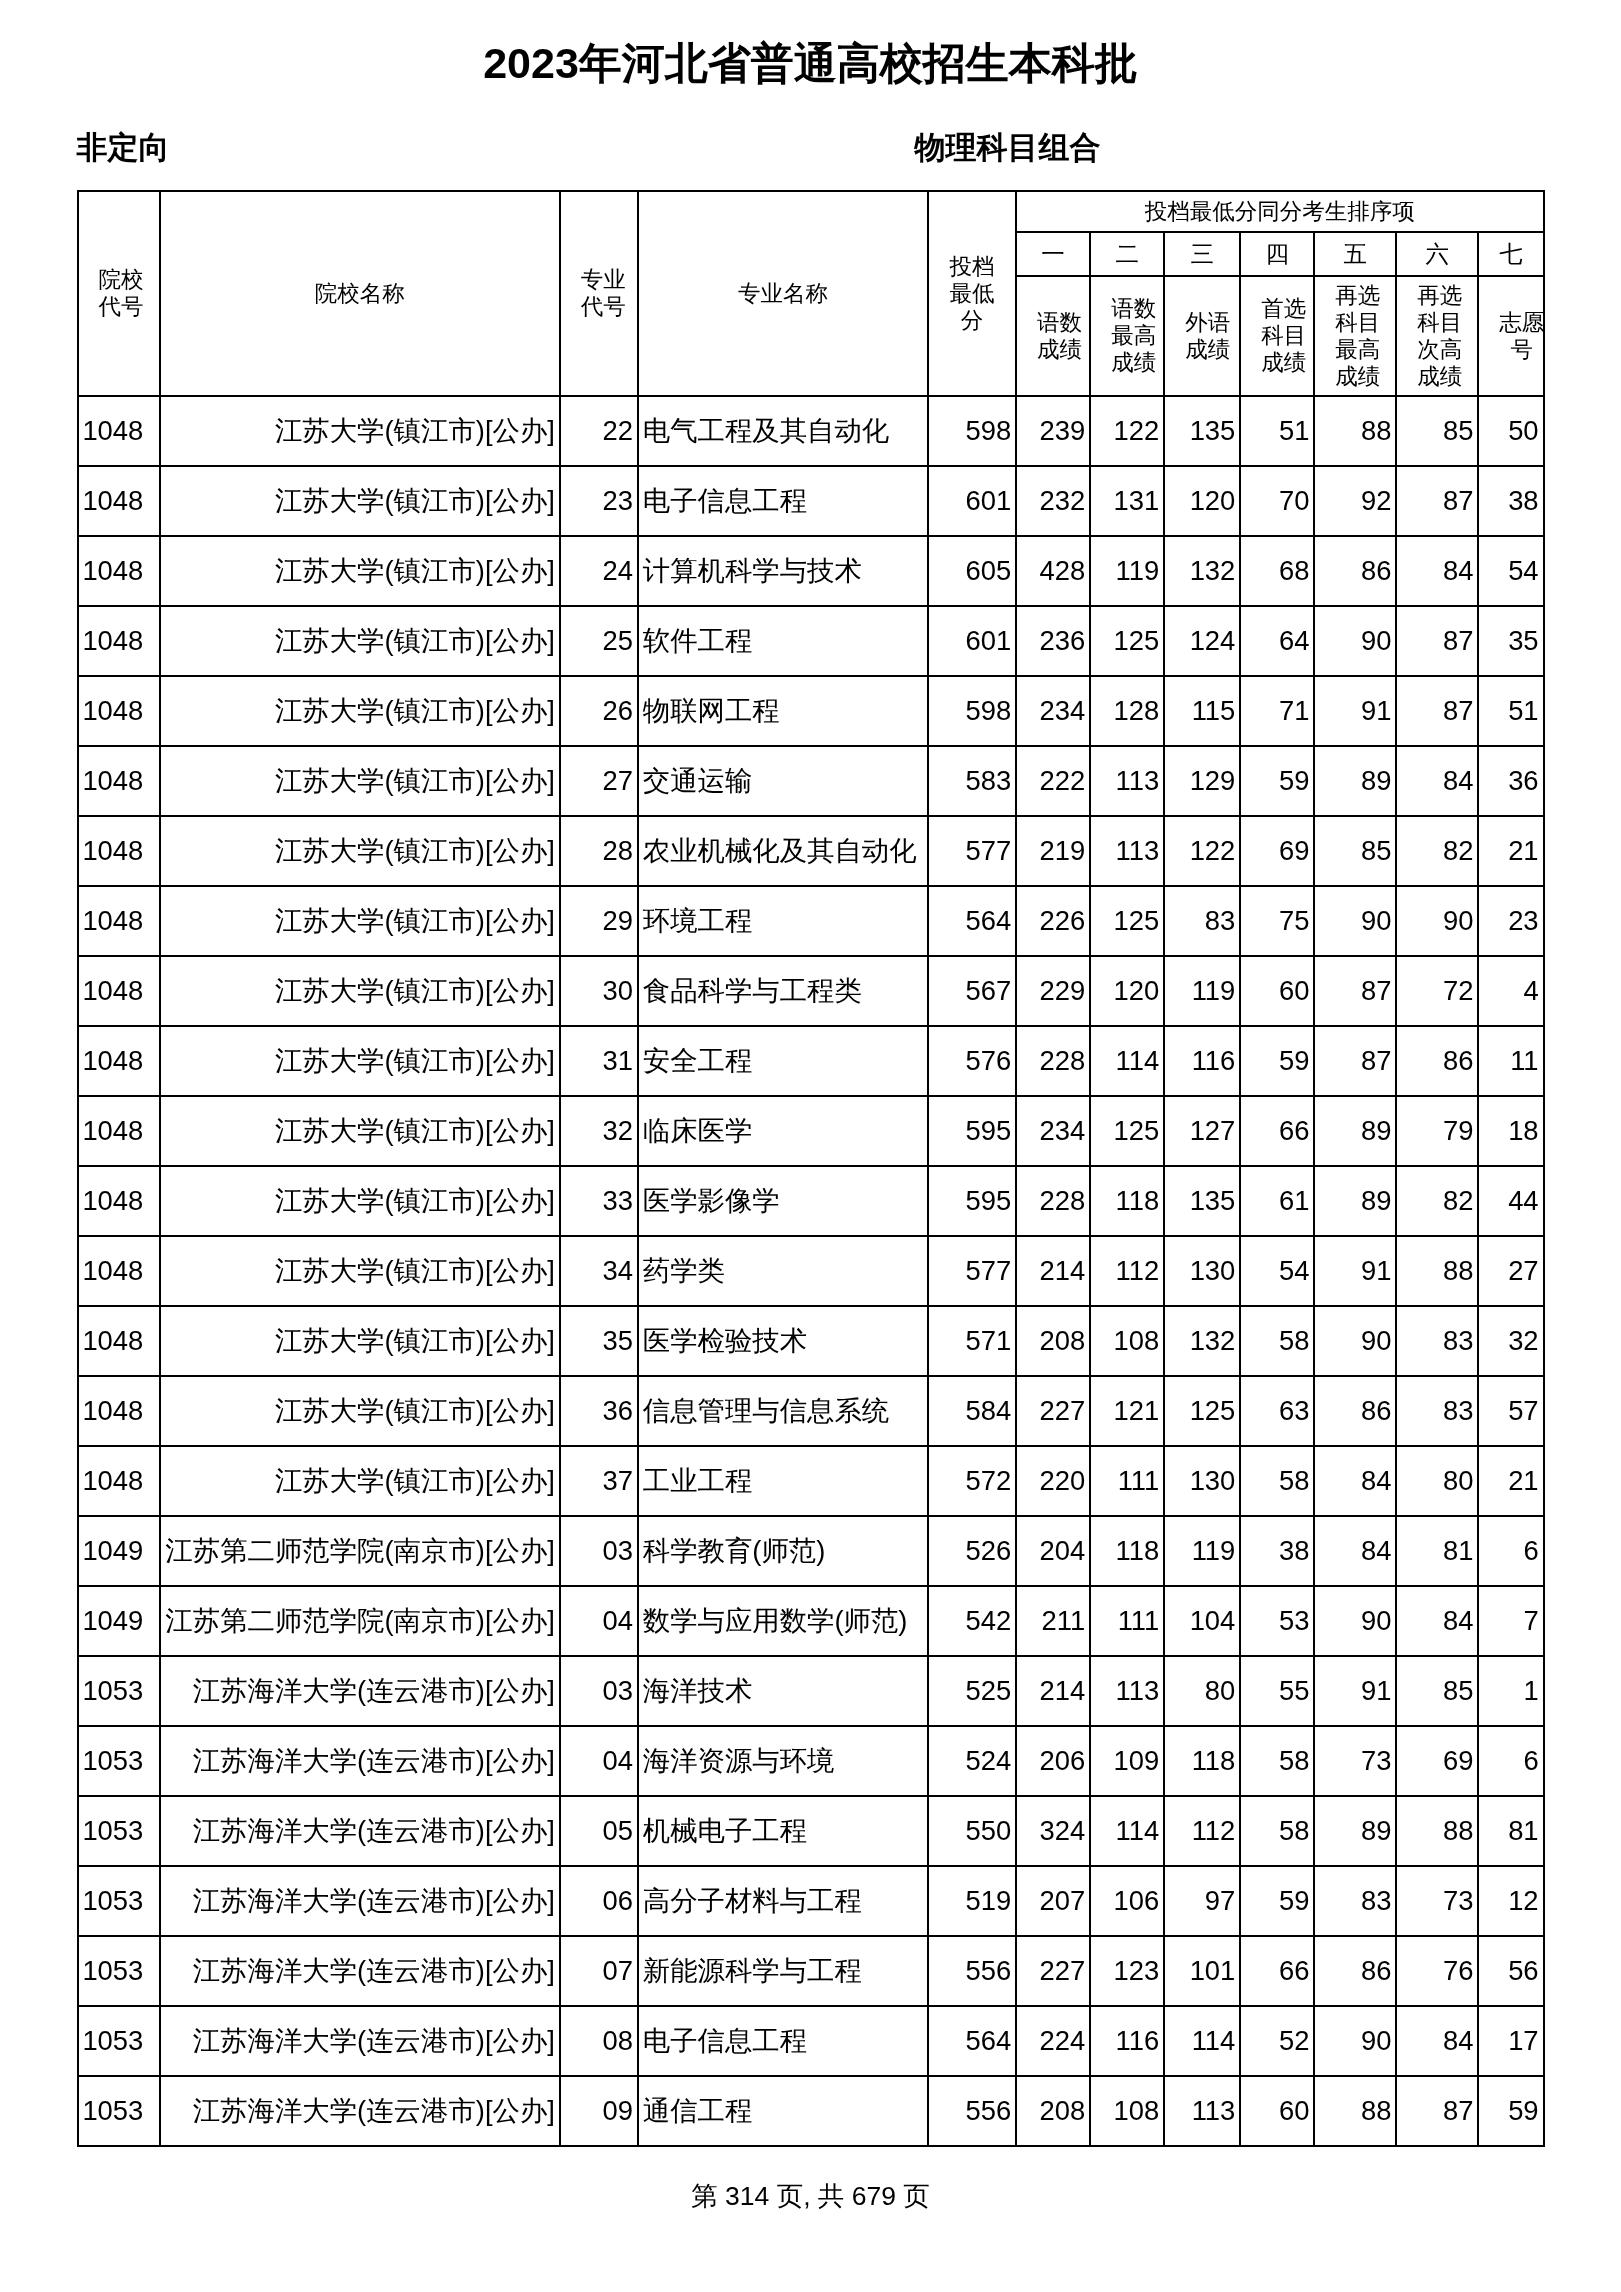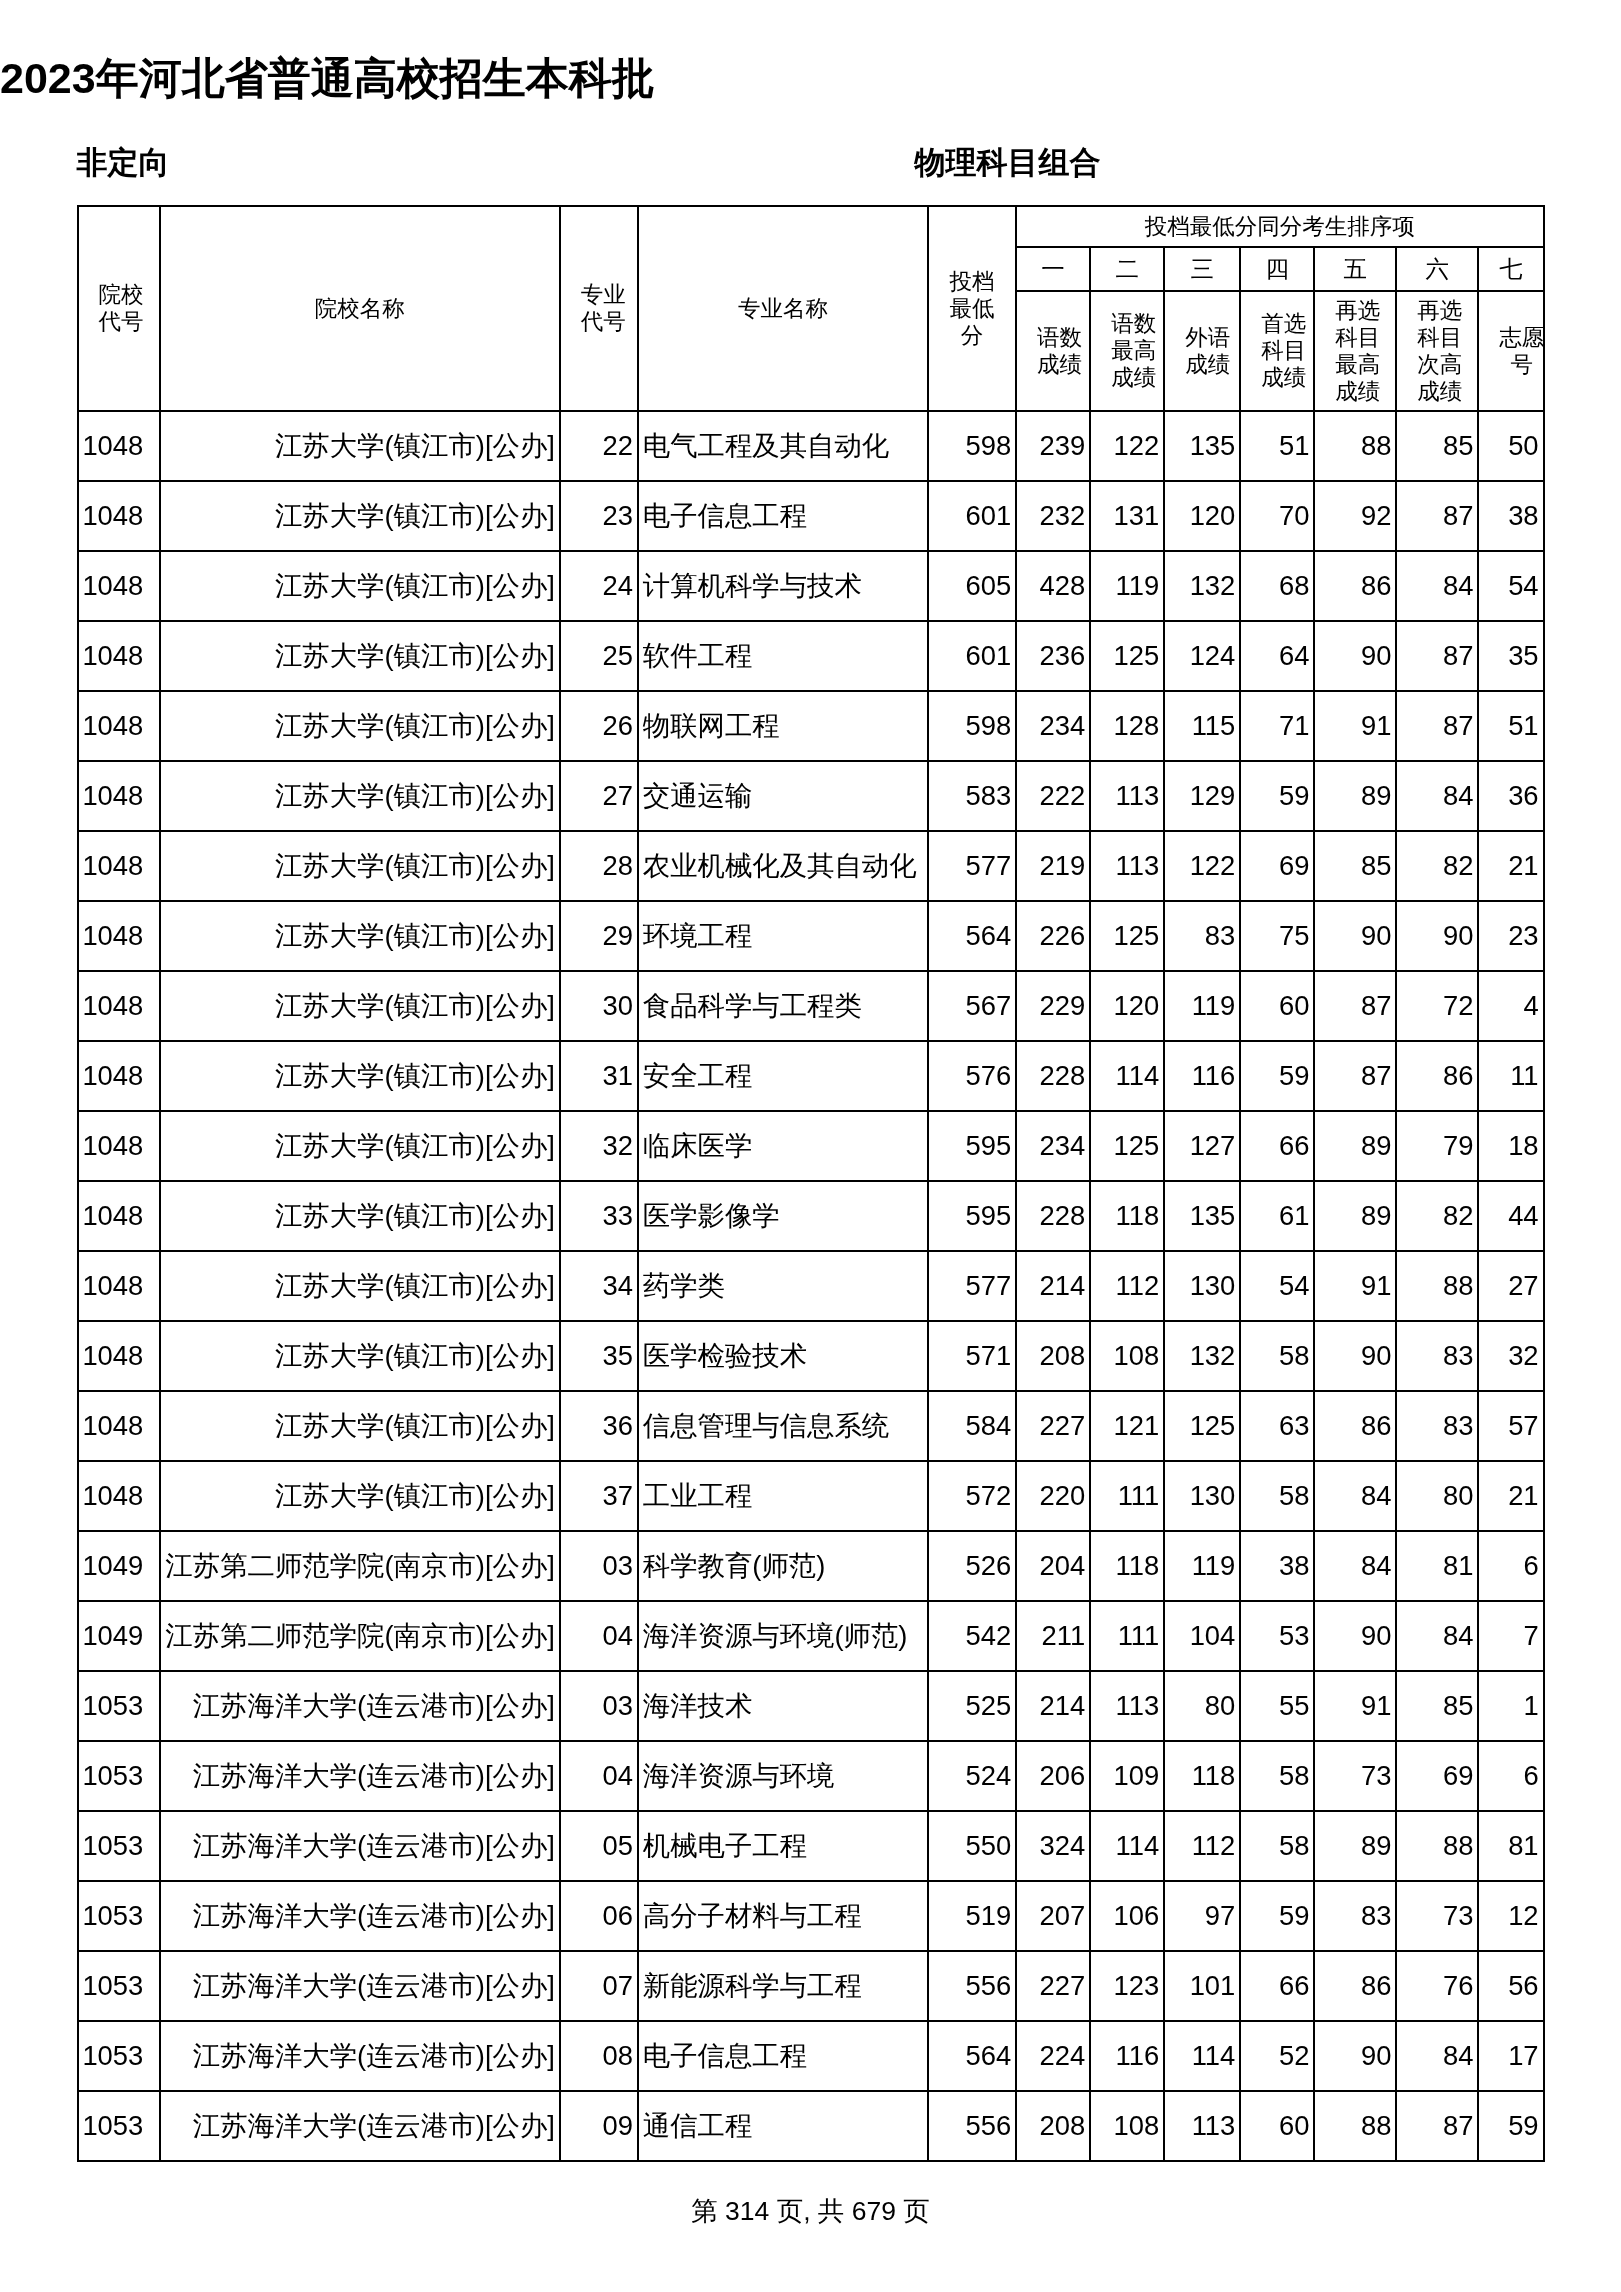--- a/index.html
+++ b/index.html
@@ -4,21 +4,21 @@
 <style>
   * { margin: 0; padding: 0; box-sizing: border-box; }
   html, body { background: #ffffff; }
   body {
     width: 1621px;
     height: 2293px;
     position: relative;
     color: #000;
     font-family: "Liberation Sans", sans-serif;
   }
-  .title-block { text-align: left; padding-top: 52px; }
+  .title-block { text-align: center; padding-top: 37px; }
   .title-line {
     font-size: 43px;
     font-weight: bold;
     line-height: 1.24;
   }
   .subtitle-row {
     position: relative;
     width: 1468px;
     margin: 37px auto 0 auto;
     height: 45px;
@@ -362,21 +362,21 @@
         <td class="c7">119</td>
         <td class="c8">38</td>
         <td class="c9">84</td>
         <td class="c10">81</td>
         <td class="c11">6</td>
       </tr>
       <tr>
         <td class="c0">1049</td>
         <td class="c1">江苏第二师范学院(南京市)[公办]</td>
         <td class="c2">04</td>
-        <td class="c3">海洋资源与环境(师范)</td>
+        <td class="c3">数学与应用数学(师范)</td>
         <td class="c4">542</td>
         <td class="c5">211</td>
         <td class="c6">111</td>
         <td class="c7">104</td>
         <td class="c8">53</td>
         <td class="c9">90</td>
         <td class="c10">84</td>
         <td class="c11">7</td>
       </tr>
       <tr>

